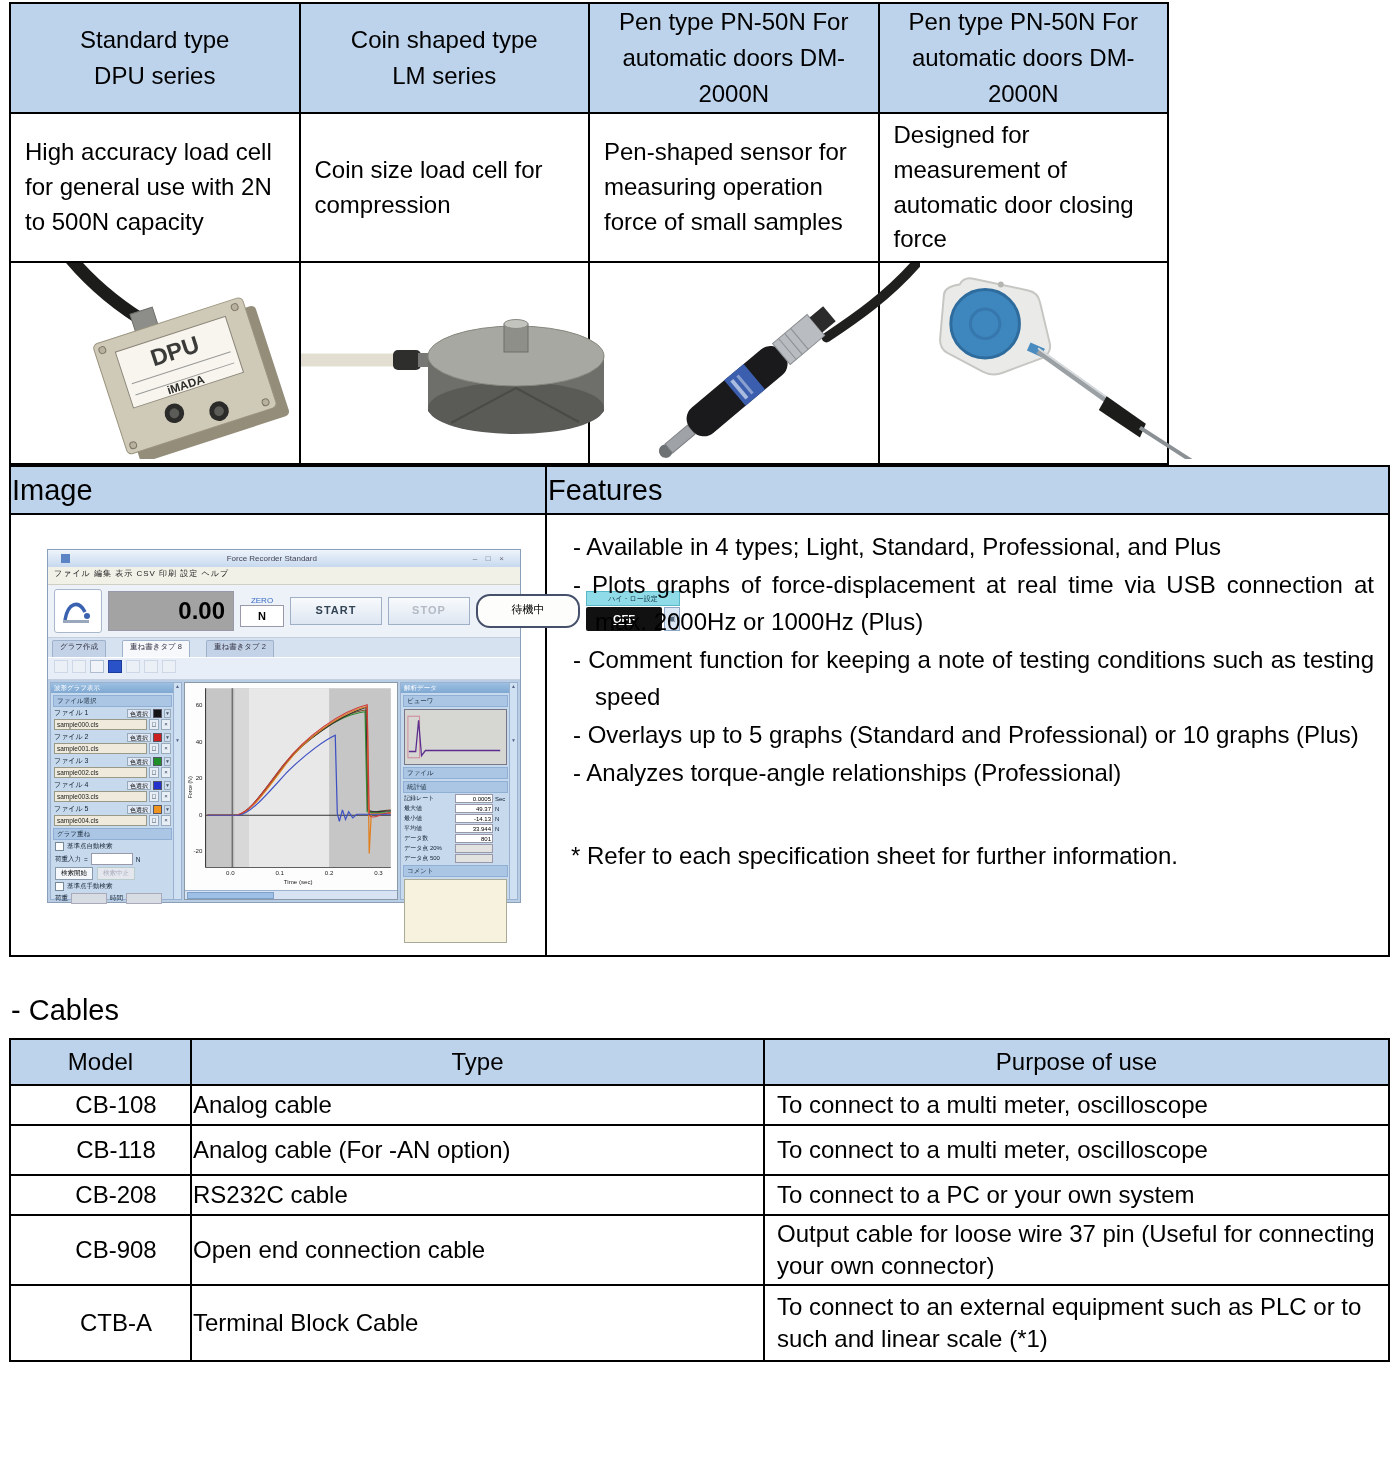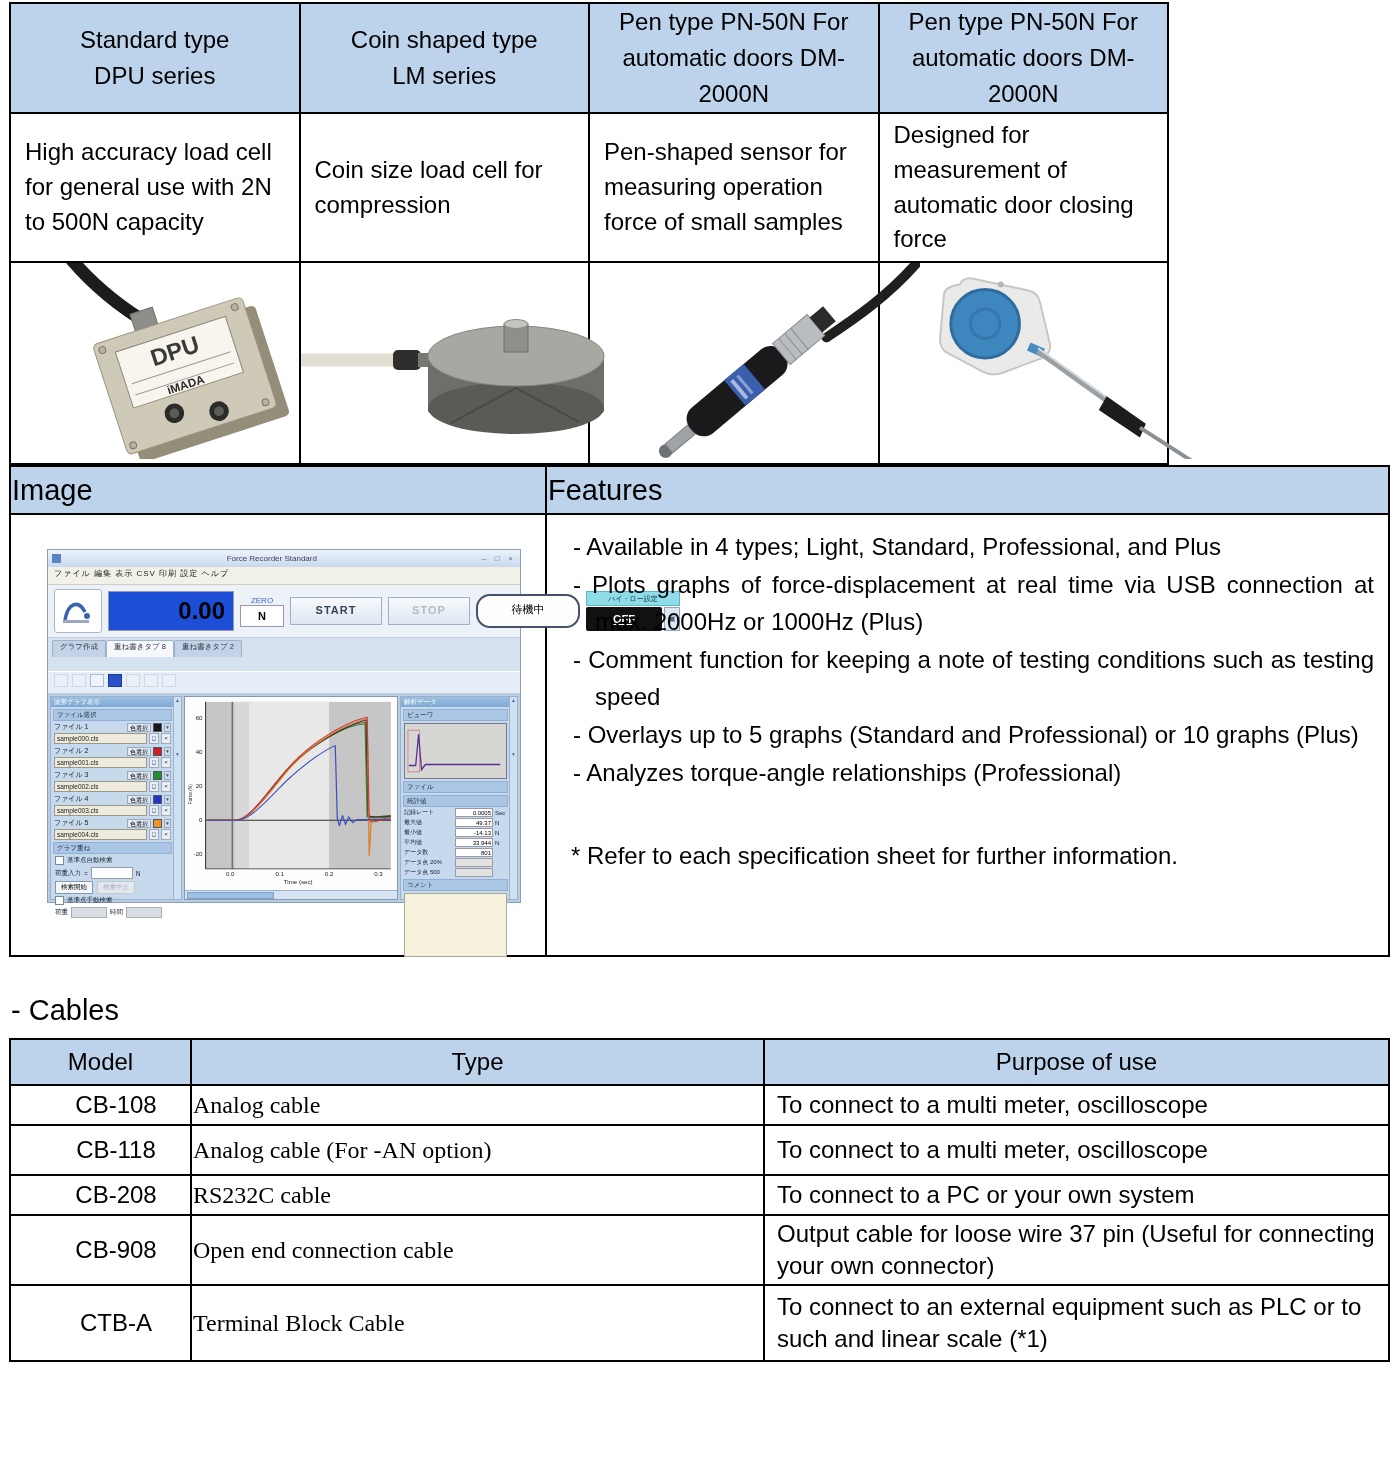--- a/index.html
+++ b/index.html
@@ -23,46 +23,46 @@
   .t2 .content td{height:406px;vertical-align:top;}
   .cell-image{padding:34px 0 0 36px;}
   .cell-features{padding:14px 14px 0 18px;font-size:24px;}
   .feat{padding-left:30px;text-indent:-22px;text-align:justify;line-height:1.54;margin-bottom:1px;}
   .feat-note{margin-top:46px;padding-left:6px;line-height:1.5;}
 
   
   .t3 th{height:42px;font-size:24px;text-align:center;vertical-align:middle;}
   .t3 td{font-size:24px;vertical-align:middle;line-height:1.35;}
   .t3 .model{text-align:center;padding-left:32px;}
-  .t3 .type{font-family:Liberation Serif, serif;}
+  .t3 .type{}
   .t3 .purpose{padding-left:12px;padding-right:8px;}
   .r-sm{height:40px;}.r-md{height:50px;}.r-lg{height:70px;}.r-xl{height:76px;}
 
   
   .shot{width:472px;height:352px;border:1px solid #8aa0b8;background:#dce6f2;display:flex;flex-direction:column;font-family:"Liberation Sans",sans-serif;}
-  .sh-title{height:17px;background:linear-gradient(#eef4fb,#c7d9ef);display:flex;align-items:center;font-size:8px;color:#445;padding:0 4px;flex:none;}
+  .sh-title{height:17px;background:linear-gradient(#eef4fb,#c7d9ef);display:flex;align-items:center;font-size:8px;color:#445;padding:0 13px;flex:none;}
   .sh-ico{width:9px;height:9px;background:#5b84c4;margin-right:4px;flex:none;}
   .sh-title-text{flex:1;text-align:center;}
   .sh-winbtns span{display:inline-block;width:11px;text-align:center;font-size:8px;color:#667;}
   .sh-menu{height:15px;background:#f2f1e8;font-size:8px;color:#222;padding:1px 6px;border-bottom:1px solid #d0cfc4;letter-spacing:1px;flex:none;}
   .sh-controls{height:52px;background:#edf2f9;display:flex;align-items:center;gap:6px;padding:0 6px;border-bottom:1px solid #c2cede;flex:none;}
   .logo-btn{width:46px;height:42px;background:#fff;border:1px solid #aab8cc;border-radius:3px;flex:none;}
-  .readout{width:116px;height:38px;background:#1d4ed8;border:1px solid #99a;font-size:24px;font-weight:bold;text-align:right;line-height:38px;padding-right:8px;flex:none;}
+  .readout{width:116px;height:38px;background:#a3a3a3;border:1px solid #99a;font-size:24px;font-weight:bold;text-align:right;line-height:38px;padding-right:8px;flex:none;}
   .zero-wrap{width:44px;text-align:center;flex:none;}
   .zero-label{font-size:8px;color:#3a6bc4;}
   .unit-box{height:20px;border:1px solid #99a;background:#fff;font-size:11px;font-weight:bold;line-height:20px;}
   .btn-start,.btn-stop{width:90px;height:26px;background:linear-gradient(#f8fafc,#dde6f2);border:1px solid #9fb0c6;font-size:11px;font-weight:bold;text-align:center;line-height:24px;letter-spacing:1px;color:#345;flex:none;}
   .btn-stop{color:#b3bac4;width:80px;}
   .btn-standby{width:100px;height:30px;border:2px solid #45506b;border-radius:14px;background:#fdfdfb;font-size:11px;text-align:center;line-height:26px;flex:none;}
   .onoff{margin-left:auto;width:94px;flex:none;}
   .onoff-strip{height:13px;background:#8fdbe8;font-size:7px;text-align:center;color:#134;line-height:13px;border:1px solid #58b8c8;}
   .onoff-row{display:flex;gap:2px;margin-top:1px;}
   .onoff-btn{flex:1;height:24px;background:#111;color:#fff;font-size:11px;font-weight:bold;text-align:center;line-height:24px;border-radius:2px;text-decoration:underline;}
   .onoff-side{width:16px;height:24px;background:#dbe7f4;border:1px solid #8fa6c4;font-size:8px;text-align:center;line-height:22px;color:#567;box-sizing:border-box;}
-  .sh-tabs{height:17px;background:#d7e2f0;display:flex;gap:0;padding:2px 4px 14px;font-size:7.5px;flex:none;}
+  .sh-tabs{height:17px;background:#d7e2f0;display:flex;gap:16px;padding:2px 4px 0;font-size:7.5px;flex:none;}
   .sh-tab{padding:1px 7px;background:#c3d2e6;border:1px solid #9fb2cc;border-bottom:none;border-radius:2px 2px 0 0;color:#334;white-space:nowrap;}
   .sh-tab.active{background:#f6f8fb;}
   .sh-toolbar{height:17px;background:#e7eef7;border-top:1px solid #fff;border-bottom:1px solid #c2cede;display:flex;gap:4px;padding:2px 6px;flex:none;}
   .tool{width:12px;height:11px;background:#f0f3f8;border:1px solid #aebdd2;}
   .tool.active{background:#2a52c8;border-color:#1c3a9a;}
   .tool.dim{opacity:.45;}
   .sh-main{flex:1;display:flex;gap:2px;padding:2px;background:#b9cde4;min-height:0;}
   .sh-left{width:132px;background:#c7d9ec;border:1px solid #9ab2d0;position:relative;padding-right:7px;box-sizing:border-box;flex:none;}
   .sh-right{width:118px;background:#c7d9ec;border:1px solid #9ab2d0;position:relative;padding-right:7px;box-sizing:border-box;flex:none;}
   .vscroll{position:absolute;right:0;top:0;bottom:0;width:7px;background:#cfe0f2;border-left:1px solid #9ab2d0;font-size:5px;color:#568;text-align:center;line-height:6px;}

